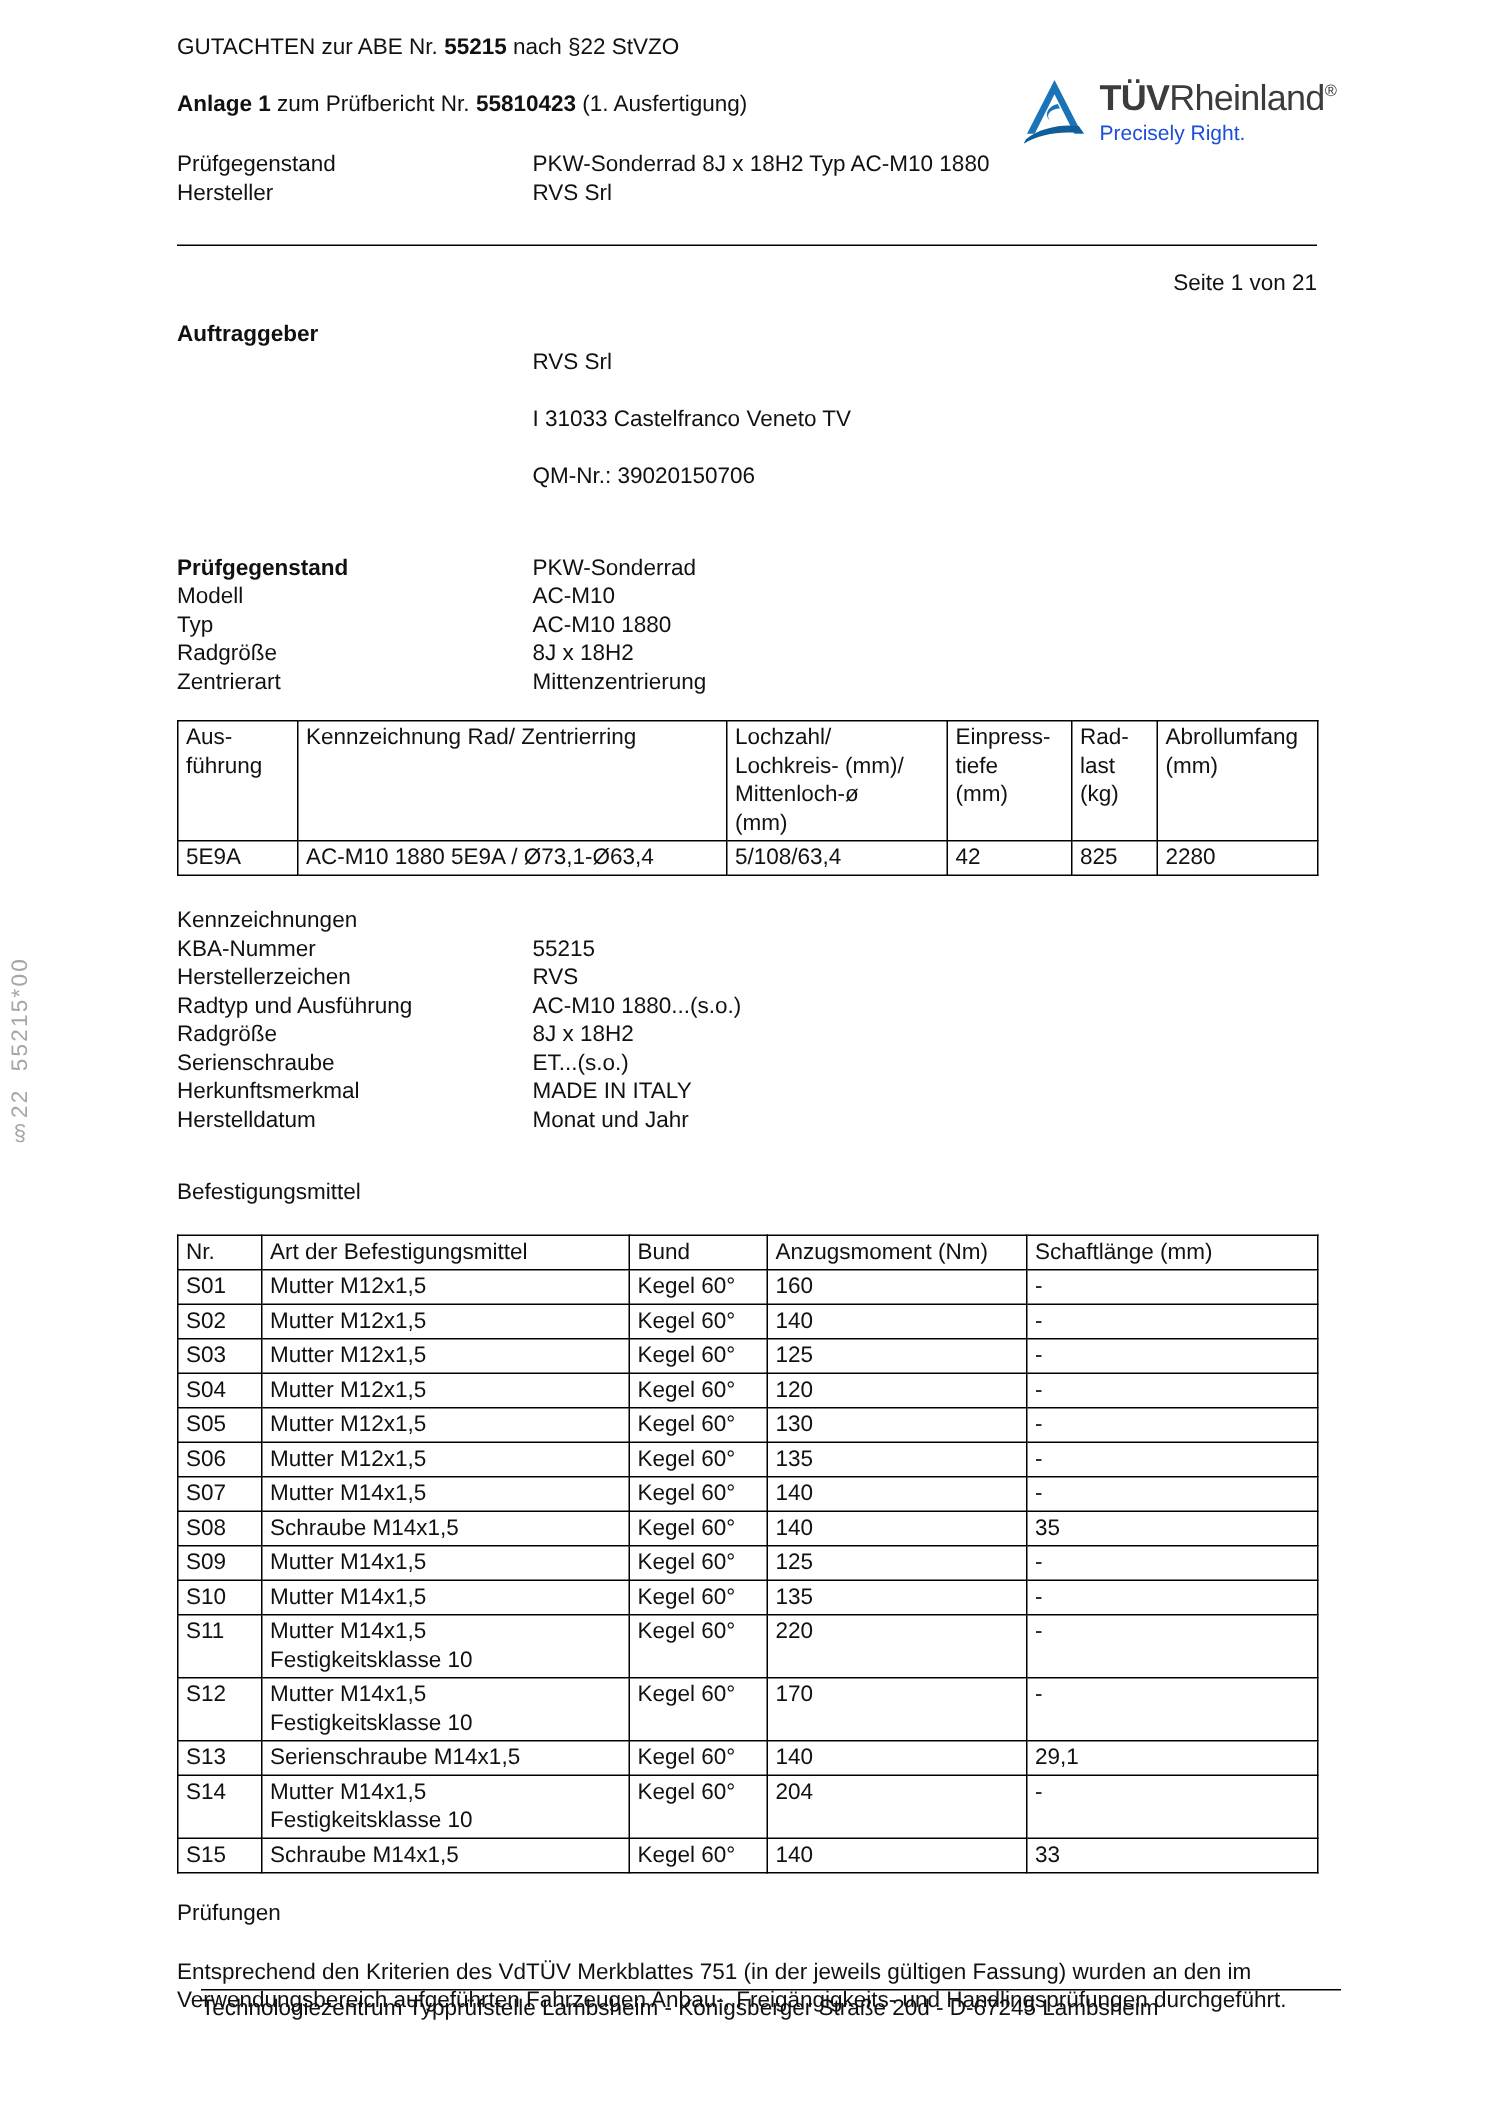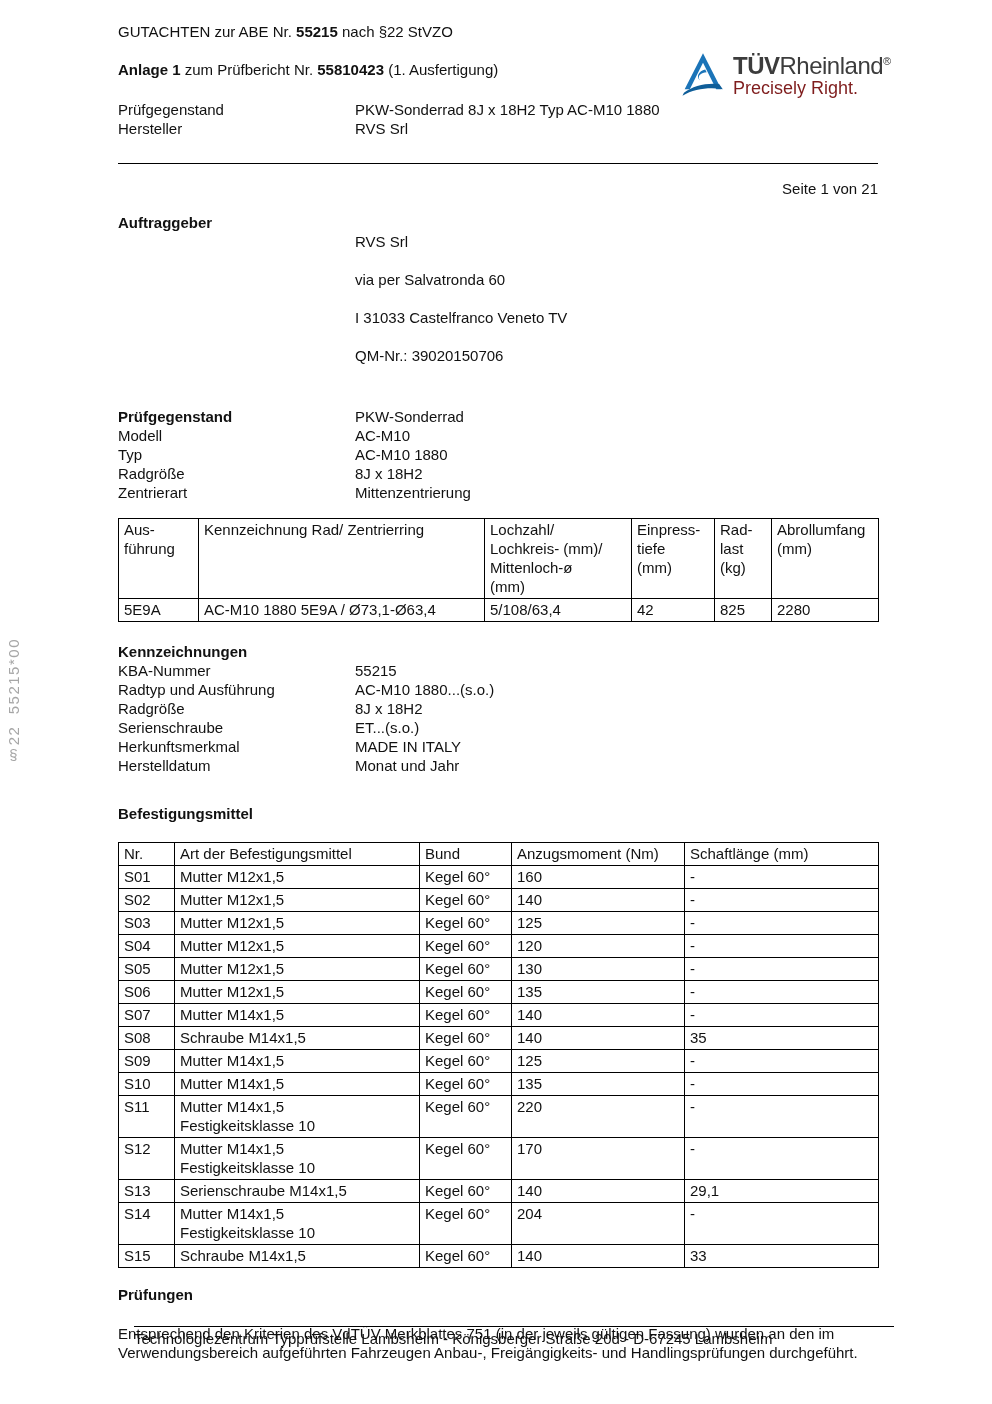--- a/index.html
+++ b/index.html
@@ -42,21 +42,21 @@
   
   .logo {
     position:absolute; left:681px; top:48px;
     display:flex; align-items:flex-start;
   }
   .logo-triangle { flex:0 0 auto; margin-top:2px; }
   .logo-text { margin-left:8px; }
   .logo-brand { font-size:24px; line-height:26px; color:#3c3c3c; letter-spacing:-0.5px; }
   .logo-brand .brand-bold { font-weight:bold; }
   .logo-reg { font-size:11px; vertical-align:super; color:#3c3c3c; }
-  .logo-tagline { font-size:18px; line-height:17px; color:#7f1d1d; margin-top:1px; }
+  .logo-tagline { font-size:14px; line-height:17px; color:#1d4ed8; margin-top:1px; }
 
   
   .side-mark {
     position:absolute;
     left:4px; top:638px;
     writing-mode:vertical-rl;
     transform:rotate(180deg);
     font-size:15px;
     color:#a6a6a6;
     letter-spacing:1.5px;
@@ -82,21 +82,21 @@
   }
   .versions-table { margin-top:16px; }
   .versions-table col.c0 { width:80px; }
   .versions-table col.c1 { width:286px; }
   .versions-table col.c2 { width:147px; }
   .versions-table col.c3 { width:83px; }
   .versions-table col.c4 { width:57px; }
   .versions-table col.c5 { width:107px; }
 
   .markings-block { margin-top:20px; }
-  .section-title { font-weight:bold; }
+  .section-title { font-weight:normal; }
 
   .fasteners-title { margin-top:29px; }
   .fasteners-table { margin-top:19px; }
   .fasteners-table col.c0 { width:56px; }
   .fasteners-table col.c1 { width:245px; }
   .fasteners-table col.c2 { width:92px; }
   .fasteners-table col.c3 { width:173px; }
   .fasteners-table col.c4 { width:194px; }
 
   .tests-title { margin-top:17px; }
@@ -149,21 +149,20 @@
       </div>
     </div>
 
     <div class="rule"></div>
     <div class="page-num">Seite 1 von 21</div>
 
     <div class="client-block kv-row">
       <span class="kv-label bold">Auftraggeber</span>
       <span class="kv-value">
         <div>RVS Srl</div>
-        <div>via per Salvatronda 60</div>
         <div>I 31033 Castelfranco Veneto TV</div>
         <div>QM-Nr.: 39020150706</div>
       </span>
     </div>
 
     <div class="pruef-block">
 
         <div class="kv-row bold-label">
           <span class="kv-label">Prüfgegenstand</span>
           <span class="kv-value">PKW-Sonderrad</span>
@@ -232,20 +231,24 @@
     </table>
 
     <div class="markings-block">
       <div class="section-title">Kennzeichnungen</div>
 
         <div class="kv-row">
           <span class="kv-label">KBA-Nummer</span>
           <span class="kv-value">55215</span>
         </div>
 
+        <div class="kv-row">
+          <span class="kv-label">Herstellerzeichen</span>
+          <span class="kv-value">RVS</span>
+        </div>
 
         <div class="kv-row">
           <span class="kv-label">Radtyp und Ausführung</span>
           <span class="kv-value">AC-M10 1880...(s.o.)</span>
         </div>
 
         <div class="kv-row">
           <span class="kv-label">Radgröße</span>
           <span class="kv-value">8J x 18H2</span>
         </div>

